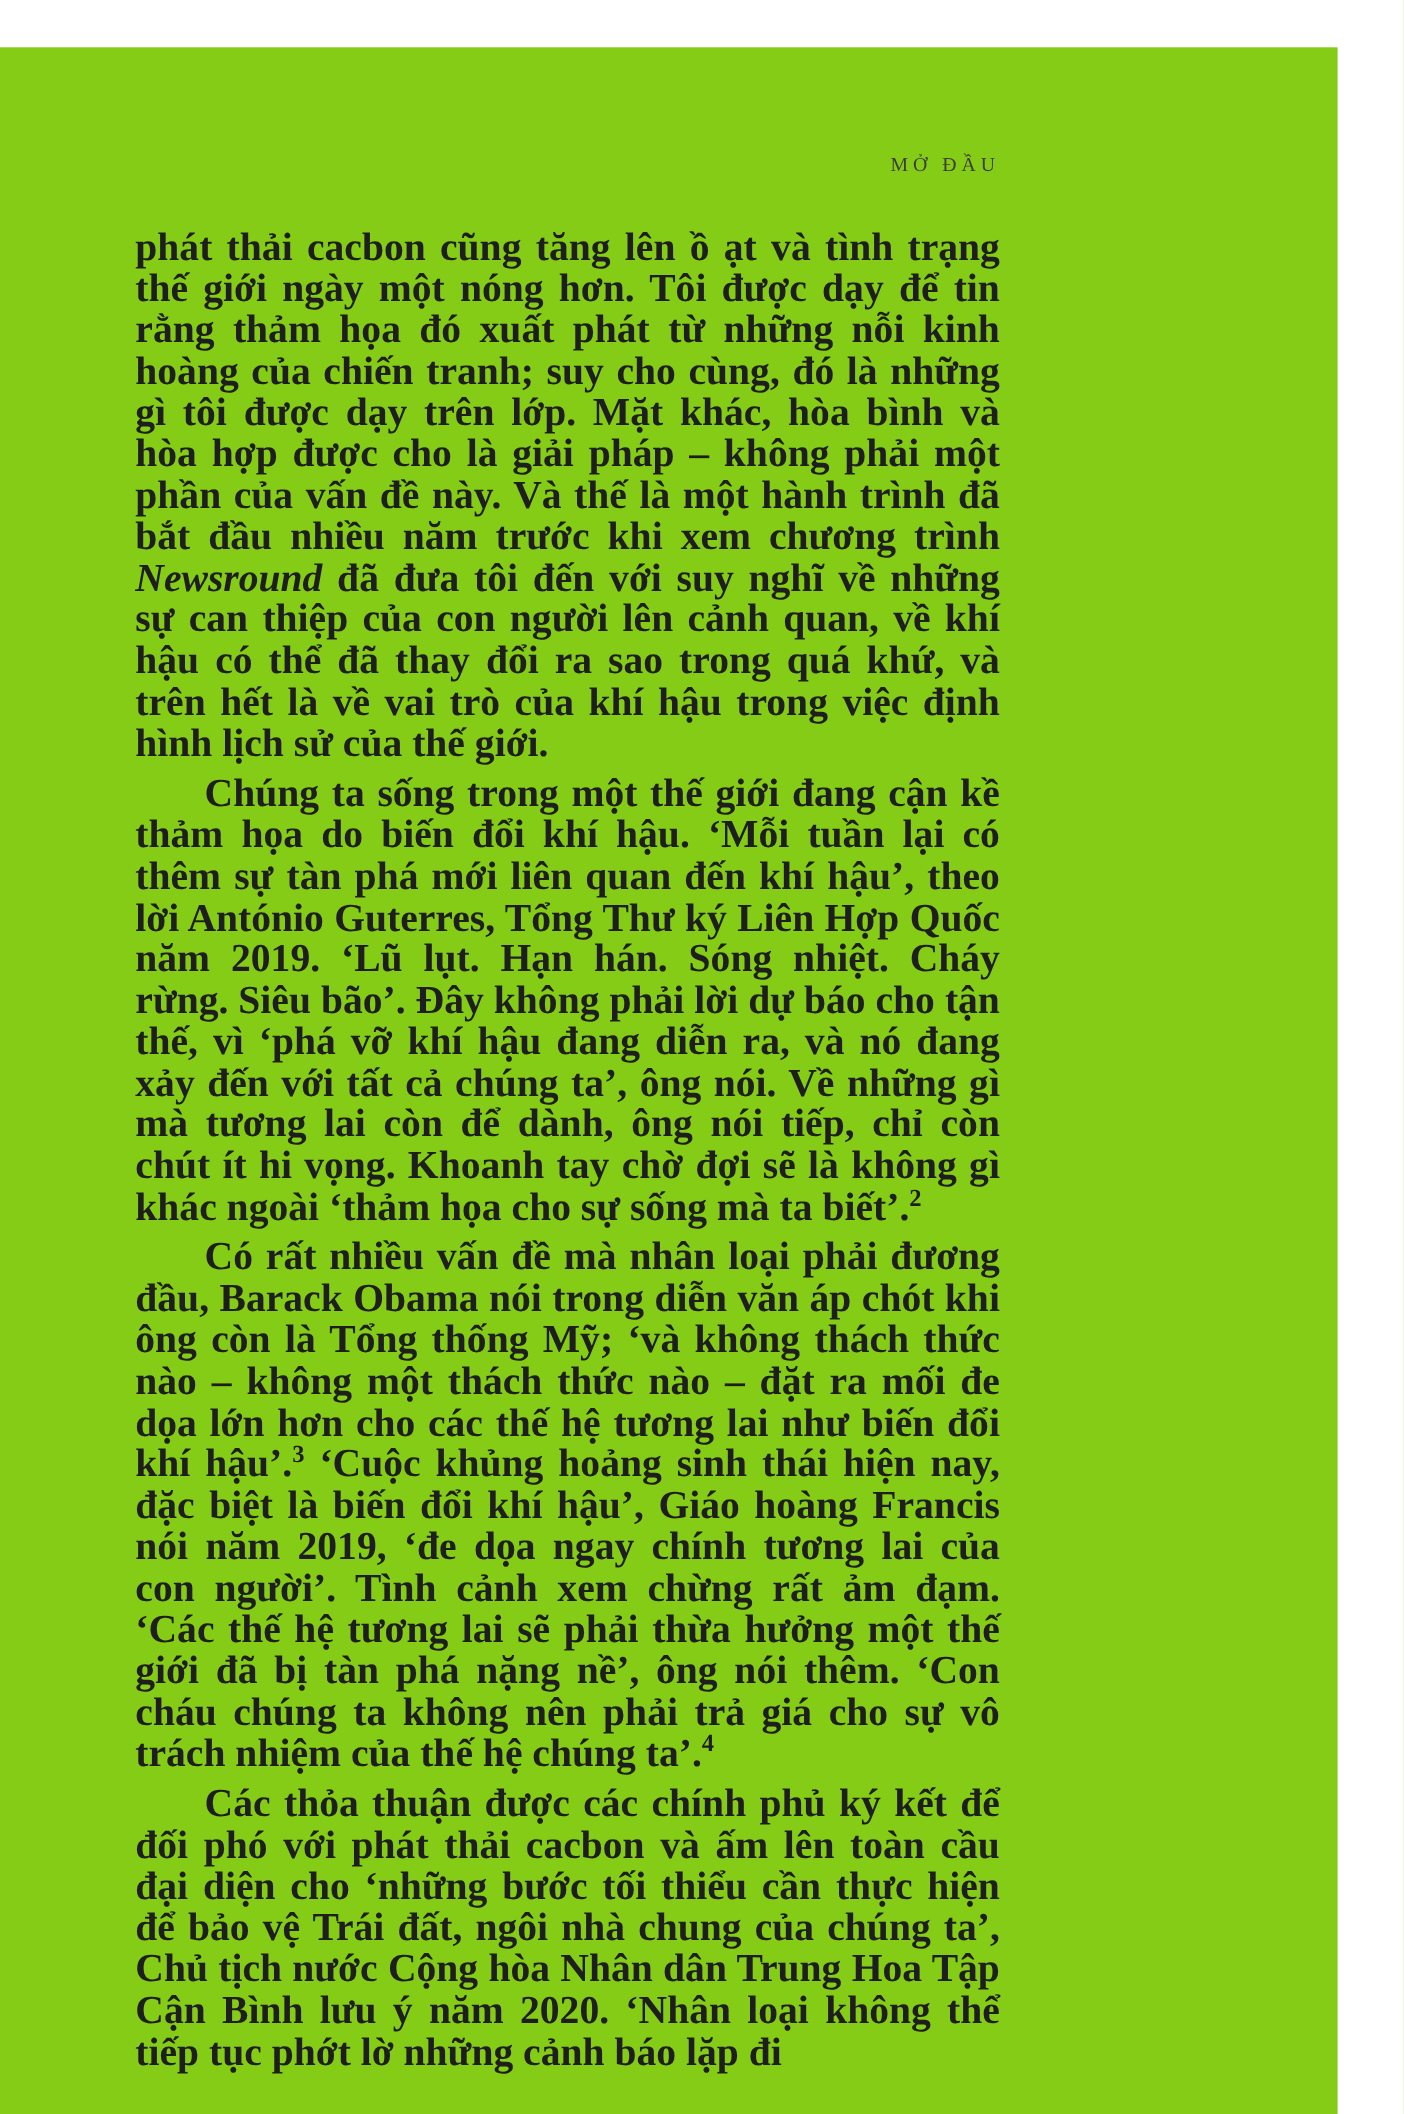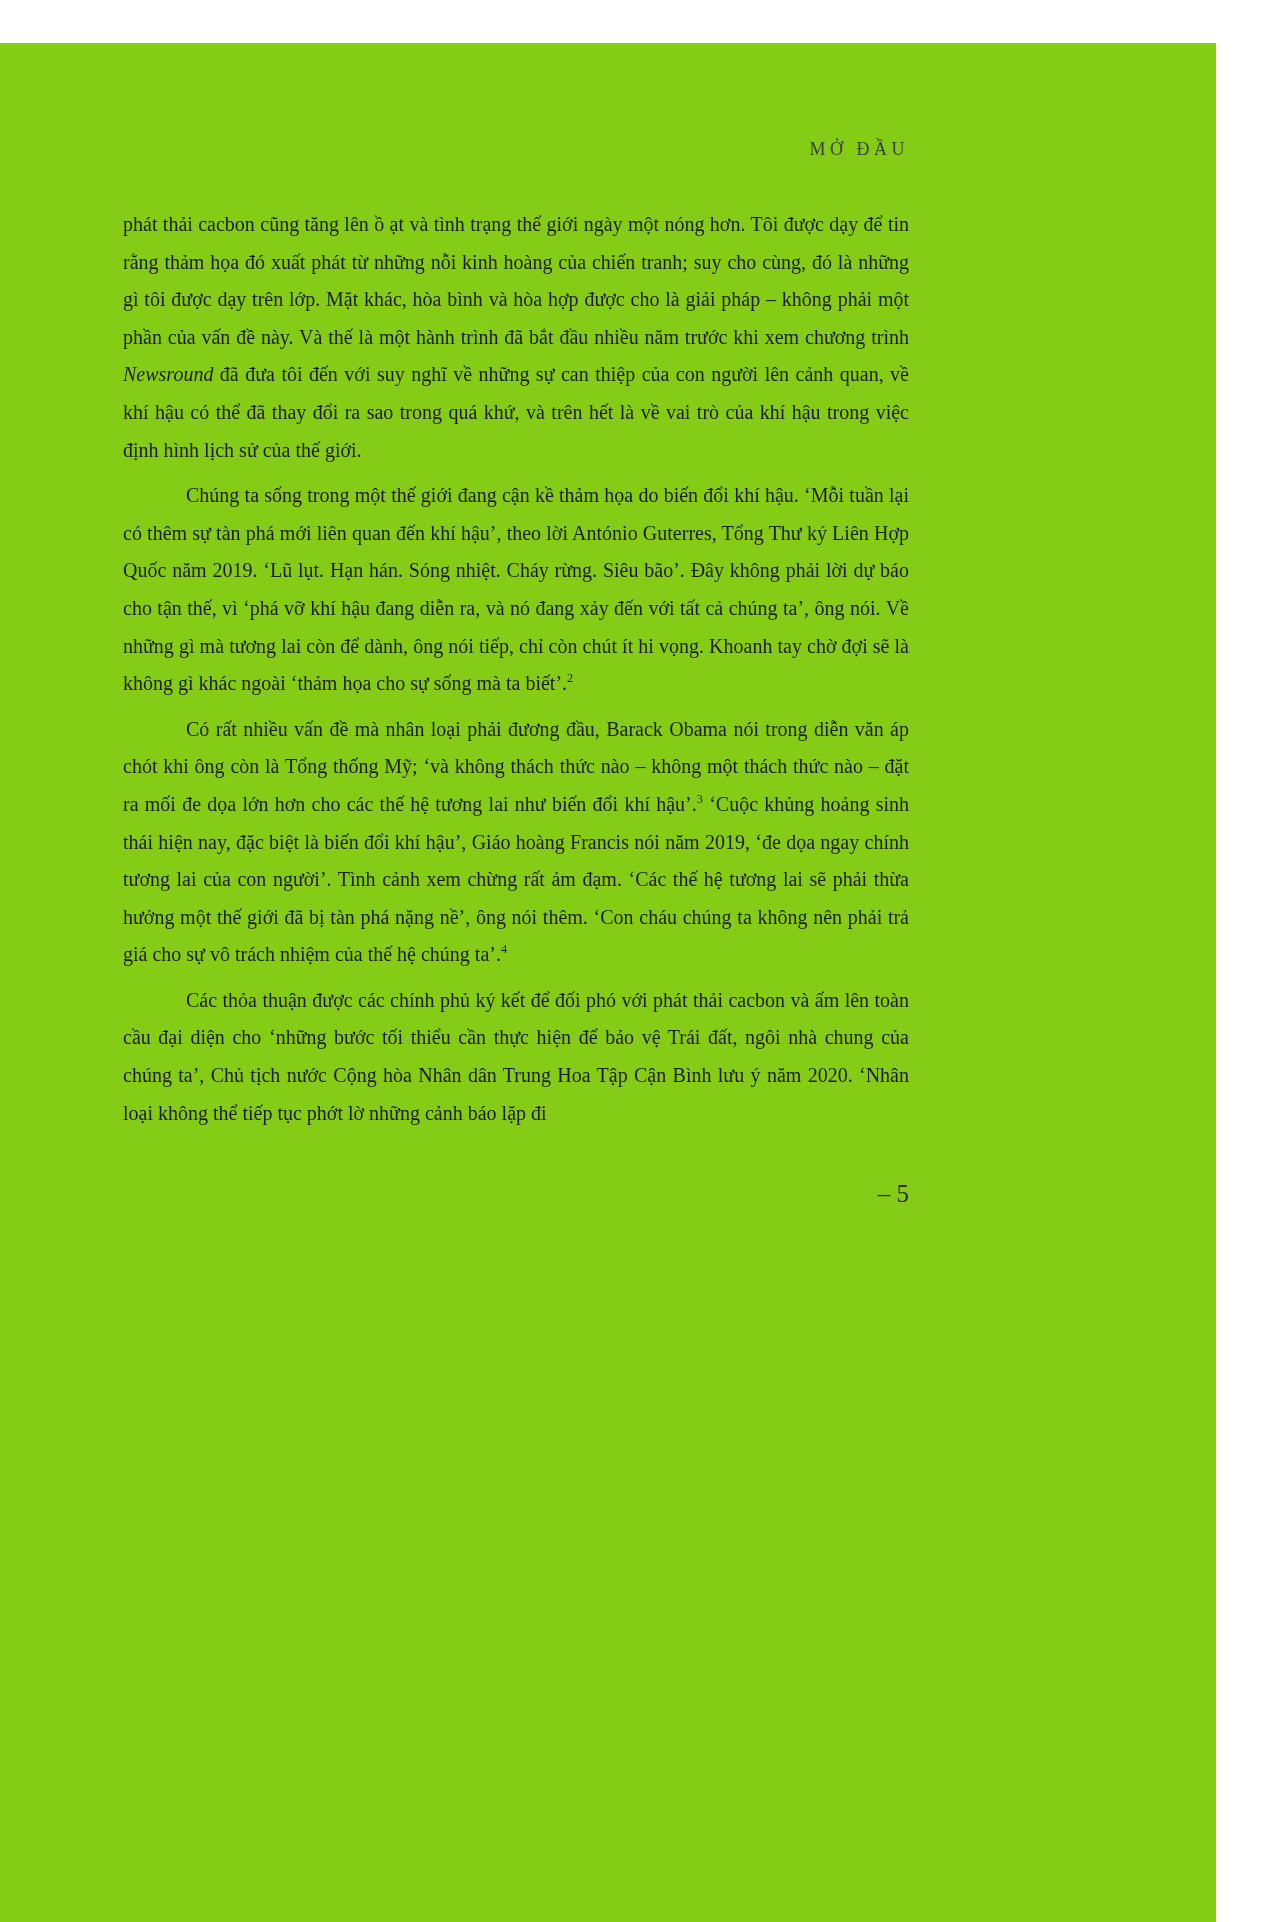--- a/index.html
+++ b/index.html
@@ -25,24 +25,25 @@
   }
   .running-head {
     margin-top: 96px;
     text-align: right;
     font-size: 18px;
     letter-spacing: 4.5px;
     color: #3d3d3d;
   }
   .body-text {
     margin-top: 46px;
-    font-size: 20px;
+    font-size: 36px;
     line-height: 37.6px;
     text-align: justify;
     text-justify: inter-word;
+    font-weight: bold;
   }
   .para {
     margin: 0 0 8px 0;
   }
   .para.indent {
     text-indent: 63px;
   }
   .para em {
     font-style: italic;
   }

